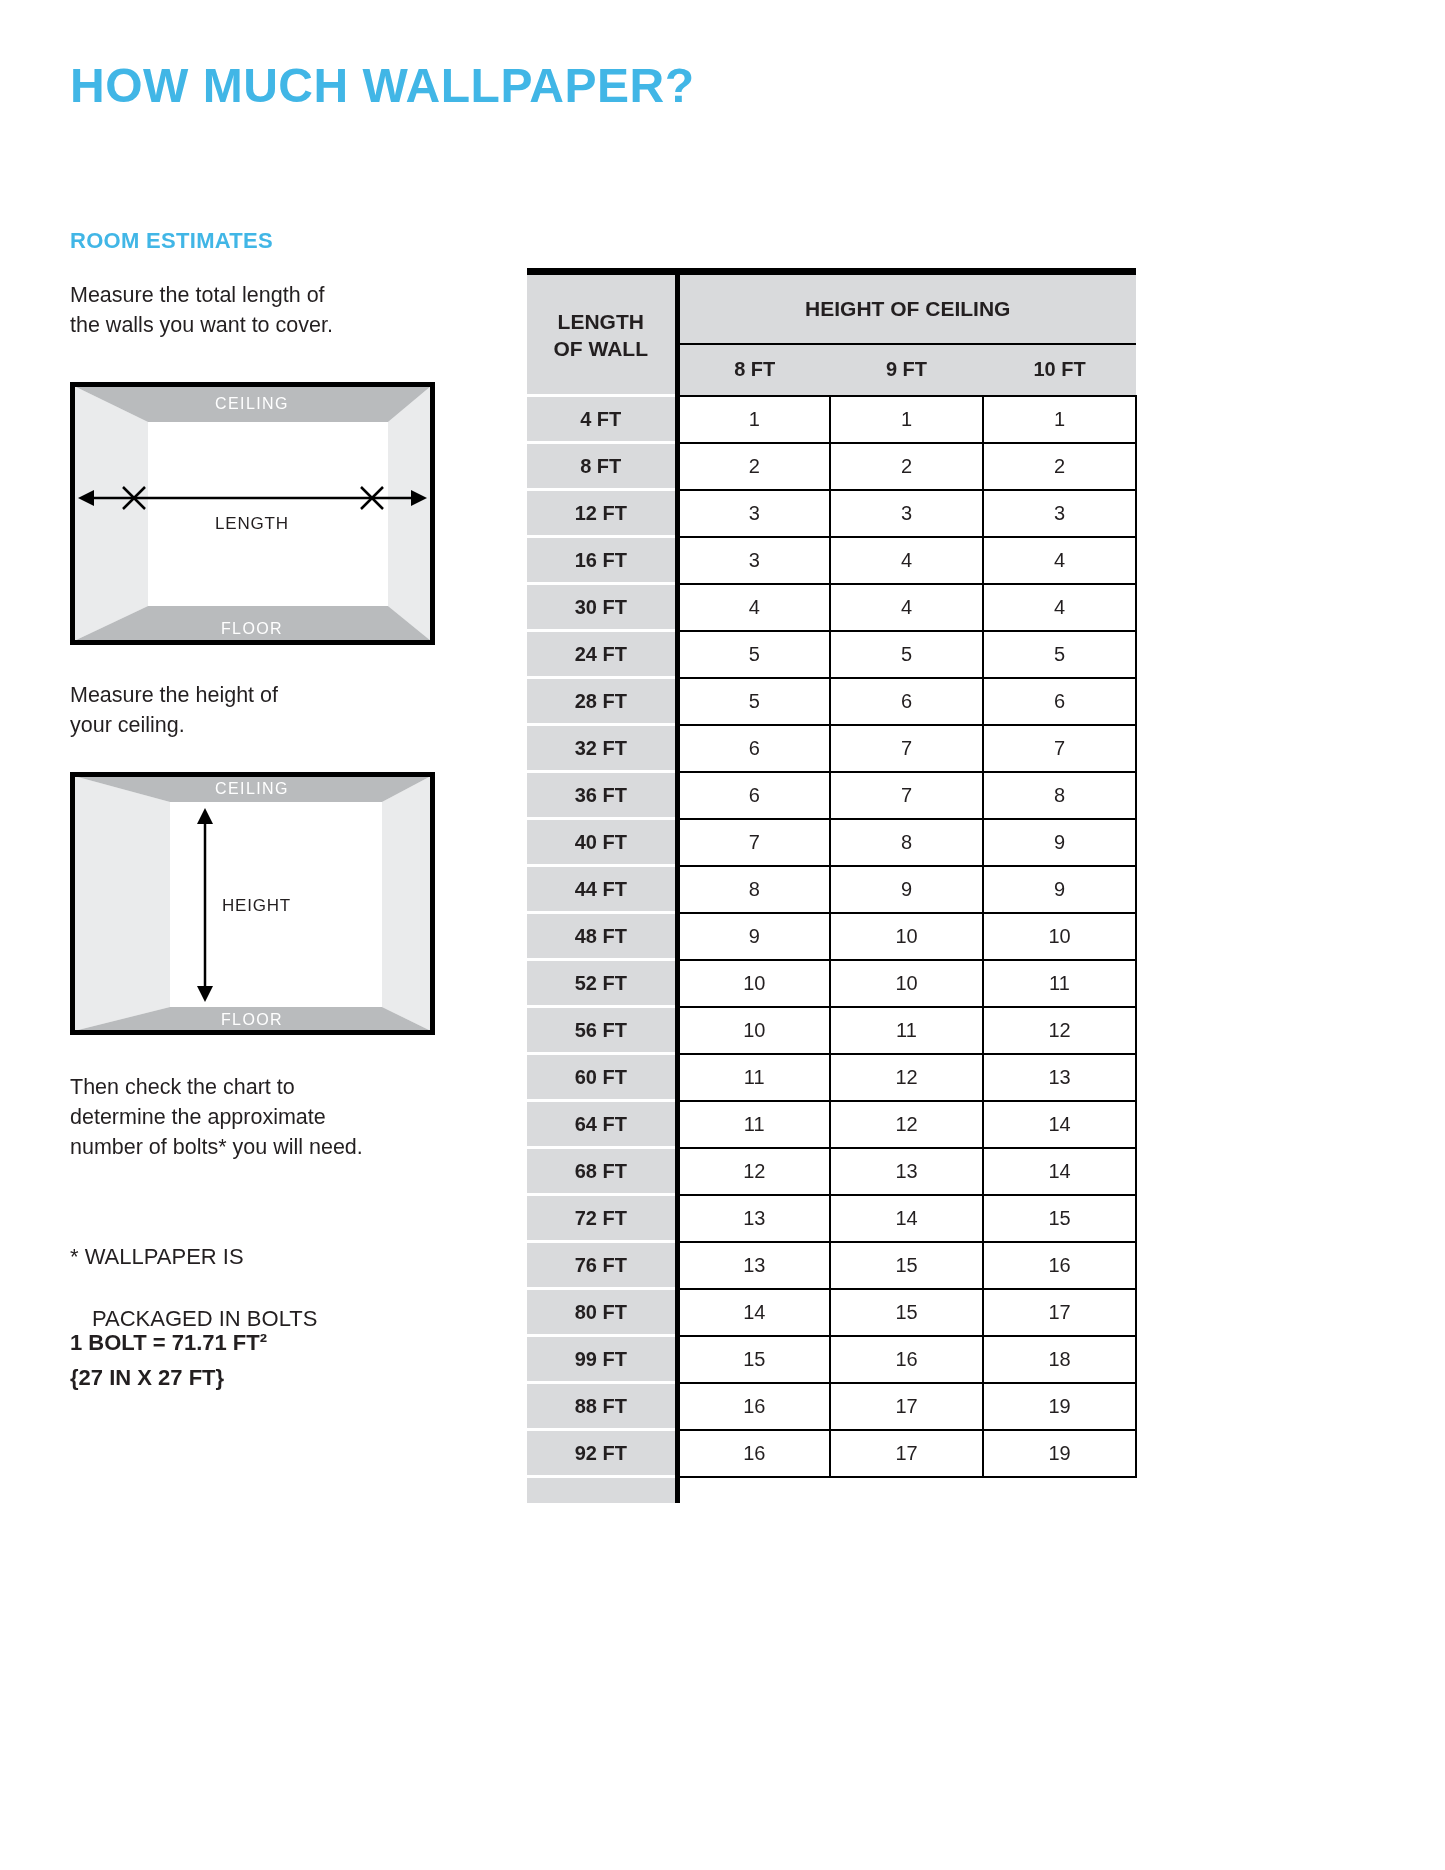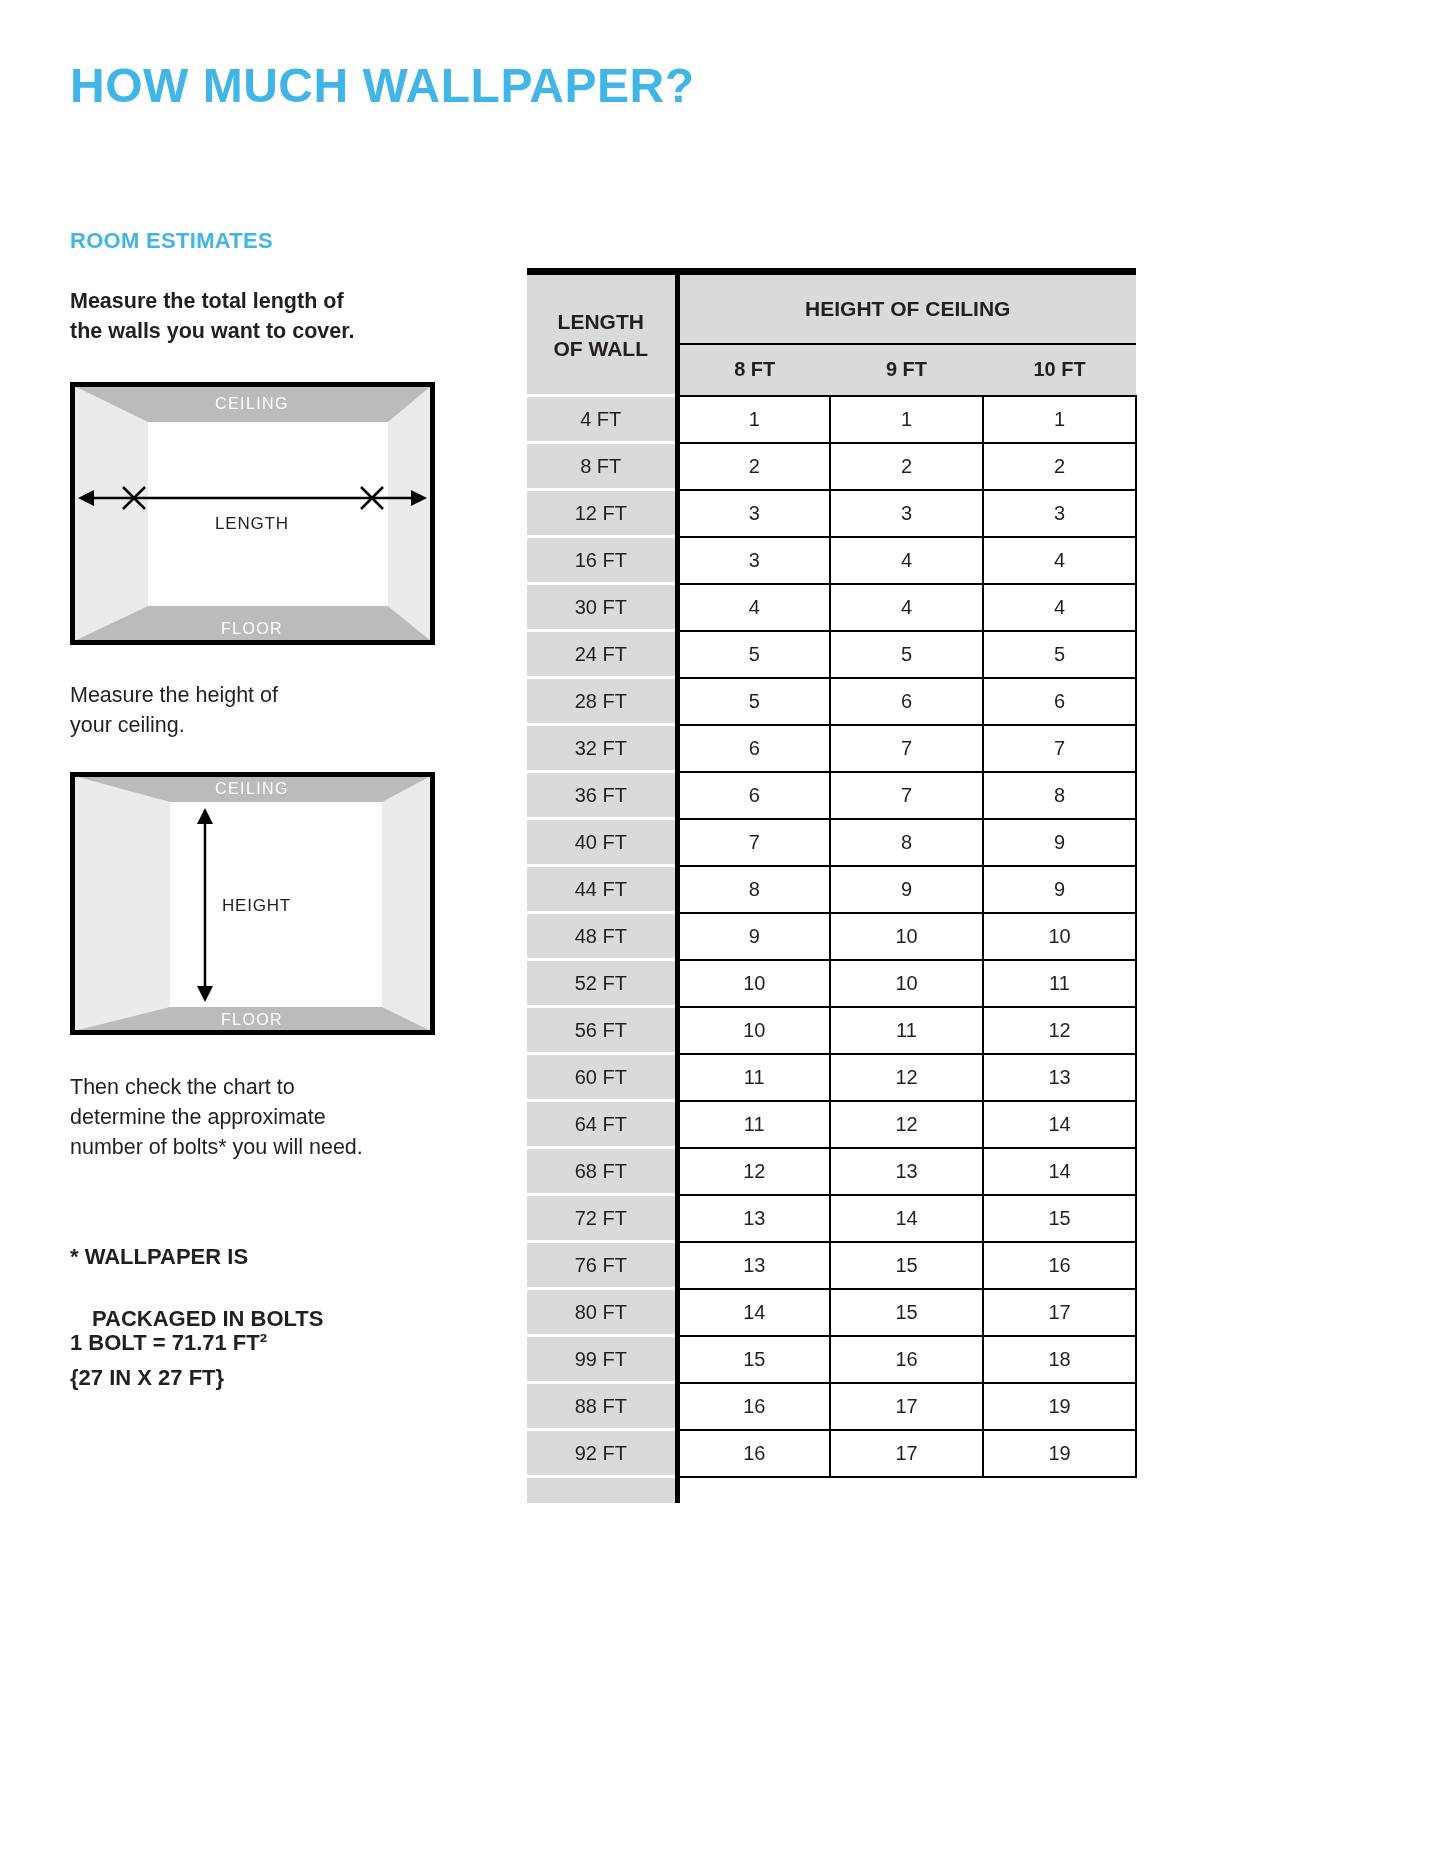--- a/index.html
+++ b/index.html
@@ -38,27 +38,27 @@
   }
   .room-head { left: 70px; top: 228px; }
   .table-head { left: 527px; top: 228px; width: 610px; text-align: center; }
 
   .instr {
     position: absolute; left: 70px; width: 400px;
     font-size: 21.5px; line-height: 30px;
     white-space: pre-line;
     color: var(--text-dark, #231f20);
   }
-  .instr1 { top: 286px; font-weight: bold; }
+  .instr1 { top: 280px; }
   .instr2 { top: 680px; }
   .instr3 { top: 1072px; }
 
   .footnote {
     position: absolute; left: 70px; top: 1242px;
-    font-size: 22px; font-weight: bold; line-height: 30px;
+    font-size: 22px; font-weight: normal; line-height: 30px;
   }
   .footnote .fn2 { padding-left: 22px; margin-top: 32px; }
 
   .boltinfo {
     position: absolute; left: 70px; top: 1325px;
     font-size: 22px; font-weight: bold; line-height: 35px;
   }
 
   
   .diagram { position: absolute; left: 70px; width: 365px; height: 263px; }
@@ -109,21 +109,21 @@
     background: var(--cell-gray, #d9dadc);
     border-bottom: 2px solid #000000;
     font-size: 20px; font-weight: bold;
     text-align: center; vertical-align: middle;
     height: 52px;
   }
   .rowlabel {
     background: var(--cell-gray, #d9dadc);
     border-right: 5px solid #000000;
     border-bottom: 3px solid #ffffff;
-    font-size: 20px; font-weight: normal;
+    font-size: 20px; font-weight: bold;
     text-align: center; vertical-align: middle;
     height: 47px;
   }
   .datacell {
     background: #ffffff;
     border: 2px solid #000000;
     font-size: 20px;
     text-align: center; vertical-align: middle;
     height: 47px;
   }

